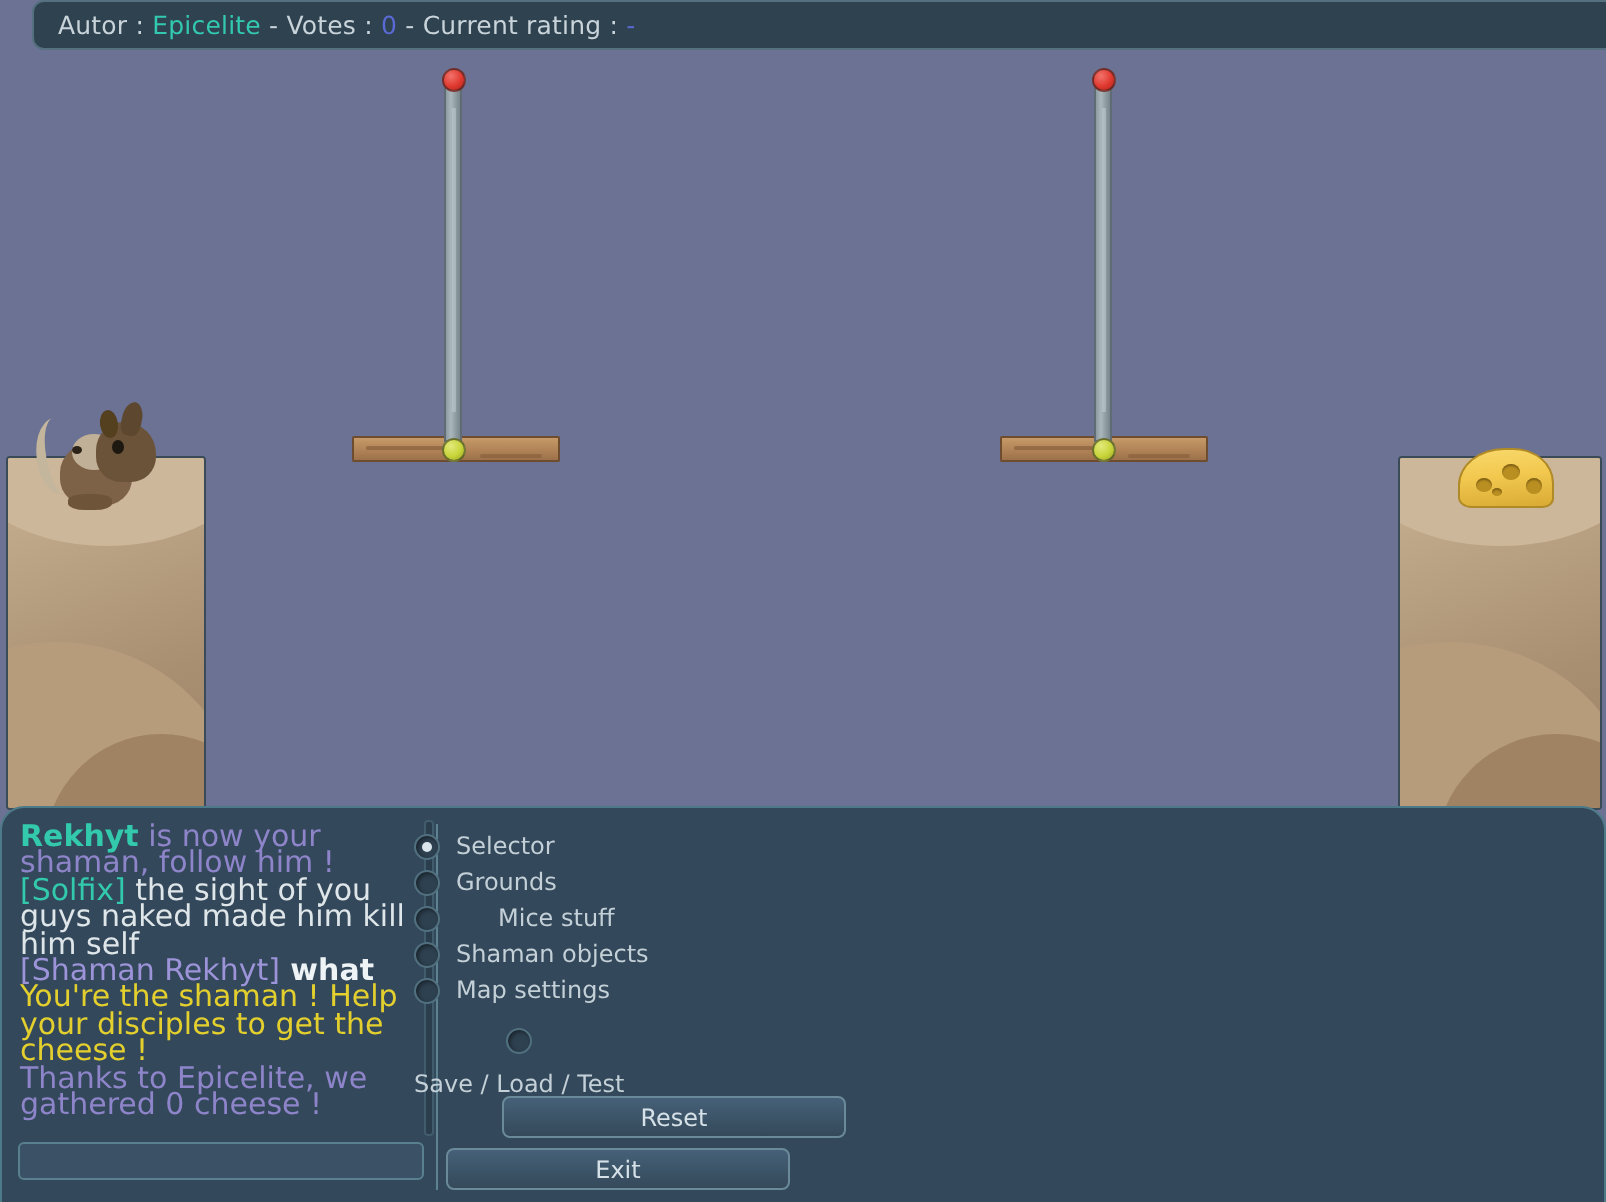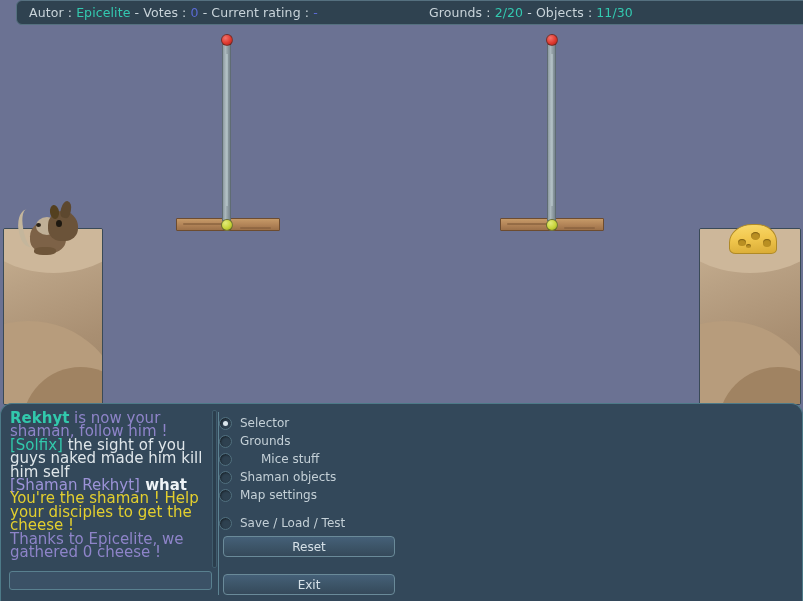--- a/index.html
+++ b/index.html
@@ -214,21 +214,21 @@
     outline:none;
   }
 
   #divider{
     position:absolute; left:217px; top:8px; width:1px; height:183px;
     background:#5d8392;
   }
 
   
   .radio-row{
-    position:absolute; left:218px; height:18px;
+    position:absolute; left:206px; height:18px;
     display:flex; align-items:center; gap:8px;
     cursor:pointer;
   }
   .radio{
     width:13px; height:13px; border-radius:50%;
     background:#2e4150;
     border:1px solid #51707f;
     box-shadow:inset 1px 1px 2px rgba(0,0,0,.45);
     position:relative; flex:none;
   }
@@ -250,23 +250,20 @@
     cursor:pointer;
     font-family:"DejaVu Sans", sans-serif;
   }
 </style>
 </head>
 <body>
 
 <div id="topbar">
   <div class="seg left">
     <span class="dash">Autor : </span><span class="tk">Epicelite</span><span class="dash"> - </span><span class="dash">Votes : </span><span class="bl">0</span><span class="dash"> - </span><span class="dash">Current rating : </span><span class="bl">-</span>
-  </div>
-  <div class="seg right">
-    <span class="dash">Grounds : </span><span class="tk">2/20</span><span class="dash"> - </span><span class="dash">Objects : </span><span class="tk">11/30</span>
   </div>
 </div>
 
 <div id="stage">
 
   <div class="ground" id="ground-left">
     <div class="w1"></div>
     <div class="w2"></div>
     <div class="w3"></div>
   </div>
@@ -341,23 +338,23 @@
     <span class="radio-label">Mice stuff</span>
   </div>
   <div class="radio-row" style="top:64px;">
     <span class="radio"></span>
     <span class="radio-label">Shaman objects</span>
   </div>
   <div class="radio-row" style="top:82px;">
     <span class="radio"></span>
     <span class="radio-label">Map settings</span>
   </div>
-  <div class="radio-row" style="top:110px;">
+  <div class="radio-row" style="top:110px;flex-direction:column;">
     <span class="radio"></span>
     <span class="radio-label">Save / Load / Test</span>
   </div>
 
-  <div class="btn" style="top:132px;">Reset</div>
+  <div class="btn" style="top:144px;margin-left:28px;">Reset</div>
   <div class="btn" style="top:170px;">Exit</div>
 
 </div>
 
 <input id="chat-input" type="text" placeholder="" style="">
 
 </body></html>

